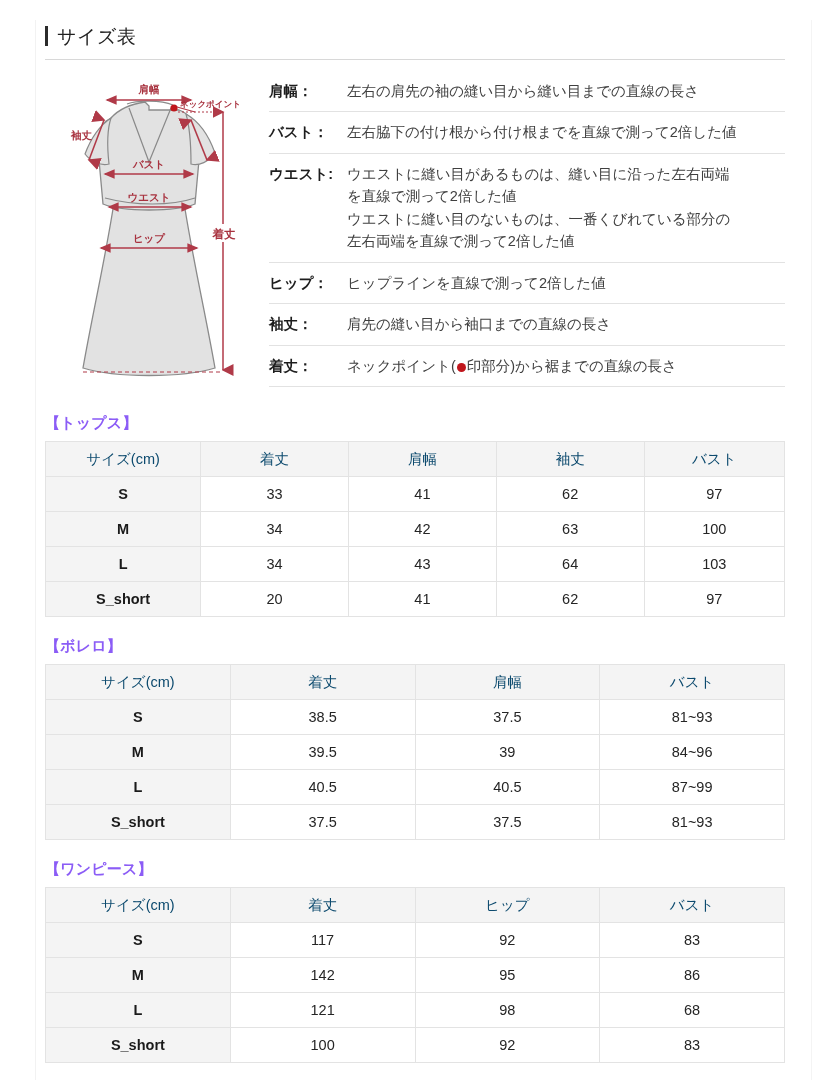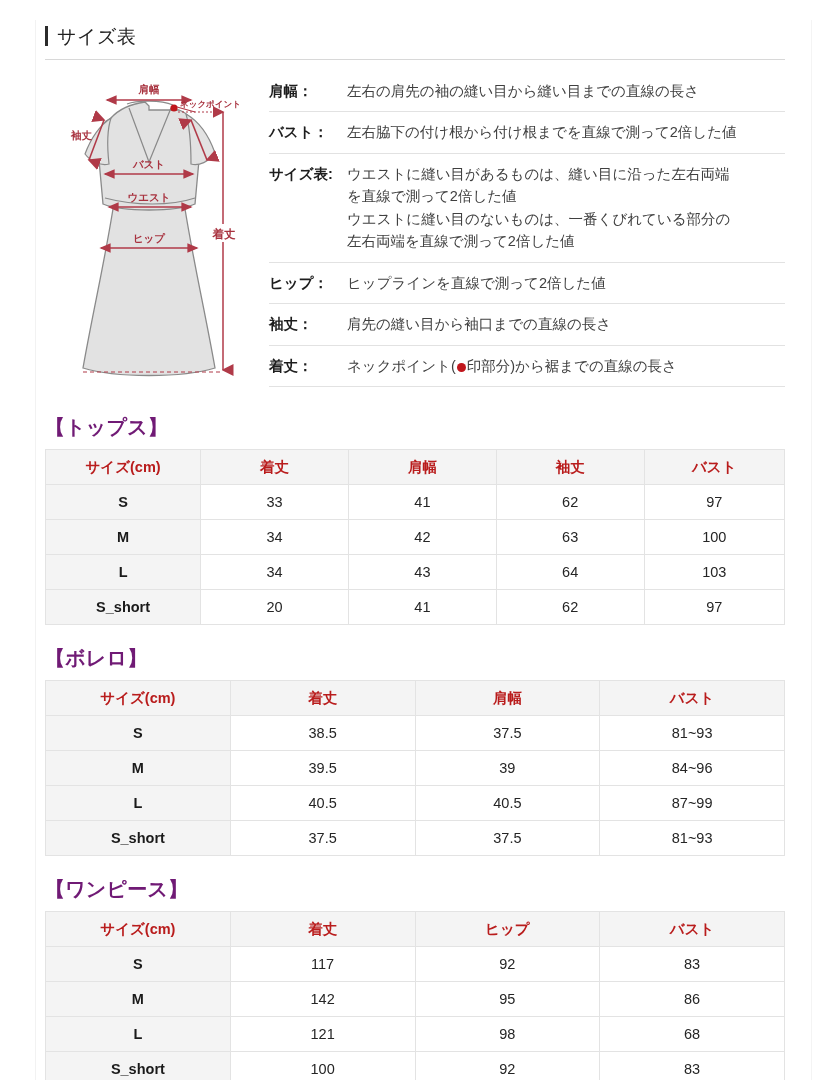--- a/index.html
+++ b/index.html
@@ -110,23 +110,23 @@
     display: inline-block;
     width: 9px; height: 9px;
     border-radius: 50%;
     background: #c0161c;
     vertical-align: -1px;
     margin: 0 1px;
   }
 
   
   .section-title {
-    font-size: 20px;
+    font-size: 15px;
     font-weight: bold;
-    color: #701a75;
+    color: #8b5cf6;
     margin: 20px 0 8px 0;
     letter-spacing: 0.2px;
   }
 
   
   table.size-table {
     width: 100%;
     border-collapse: collapse;
     table-layout: fixed;
     background: #fff;
@@ -134,22 +134,22 @@
   table.size-table th,
   table.size-table td {
     border: 1px solid #e3e3e3;
     text-align: center;
     font-size: 14.5px;
     height: 35px;
     padding: 0 4px;
   }
   table.size-table thead th {
     background: #f4f4f4;
-    font-weight: bold;
-    color: #b91c1c;
+    font-weight: normal;
+    color: #0c4a6e;
   }
   table.size-table tbody th.row-head {
     background: #f4f4f4;
     font-weight: bold;
     color: #1a1a1a;
   }
   table.size-table tbody td {
     background: #ffffff;
     color: #252525;
     font-weight: normal;
@@ -253,21 +253,21 @@
               <span class="line">左右の肩先の袖の縫い目から縫い目までの直線の長さ</span>
             </div>
           </div>
           <div class="def-row">
             <div class="def-term">バスト：</div>
             <div class="def-desc">
               <span class="line">左右脇下の付け根から付け根までを直線で測って2倍した値</span>
             </div>
           </div>
           <div class="def-row">
-            <div class="def-term">サイズ表:</div>
+            <div class="def-term">ウエスト:</div>
             <div class="def-desc">
               <span class="line">ウエストに縫い目があるものは、縫い目に沿った左右両端</span>
               <span class="line">を直線で測って2倍した値</span>
               <span class="line">ウエストに縫い目のないものは、一番くびれている部分の</span>
               <span class="line">左右両端を直線で測って2倍した値</span>
             </div>
           </div>
           <div class="def-row">
             <div class="def-term">ヒップ：</div>
             <div class="def-desc">

